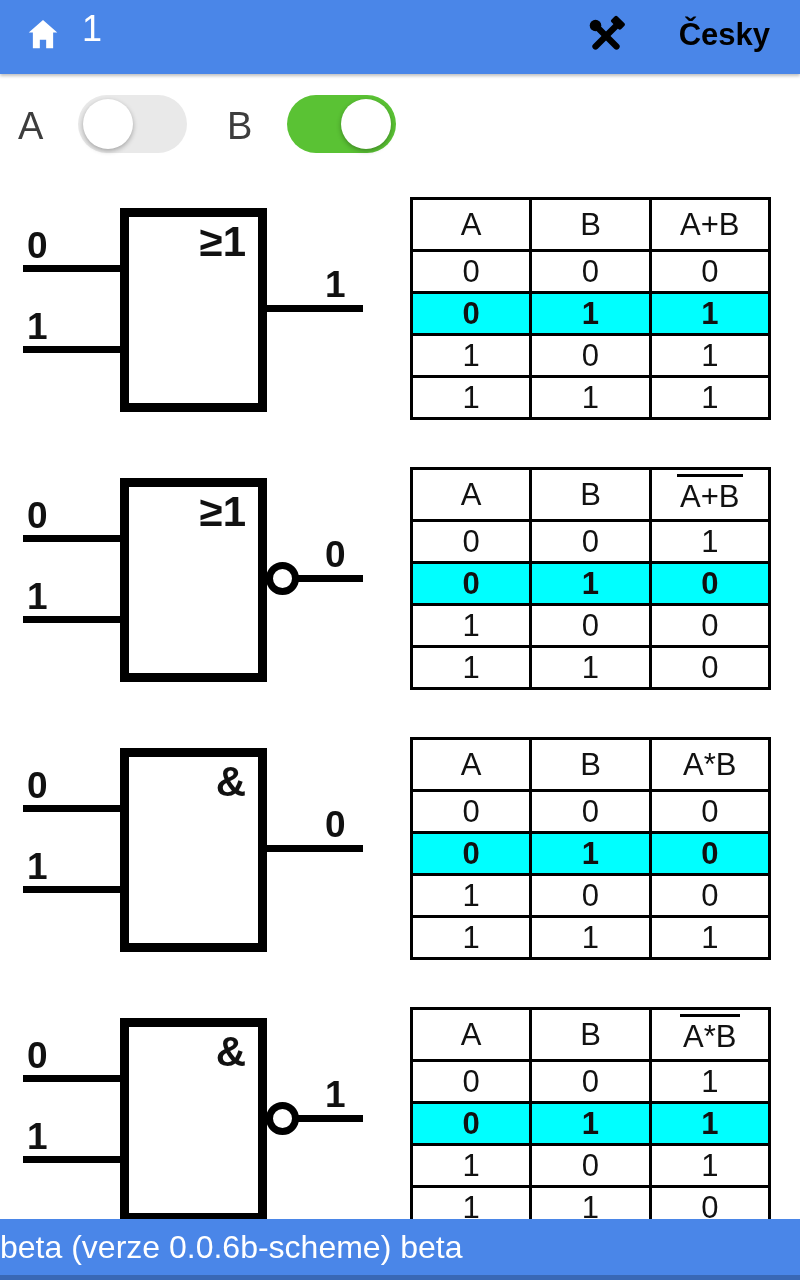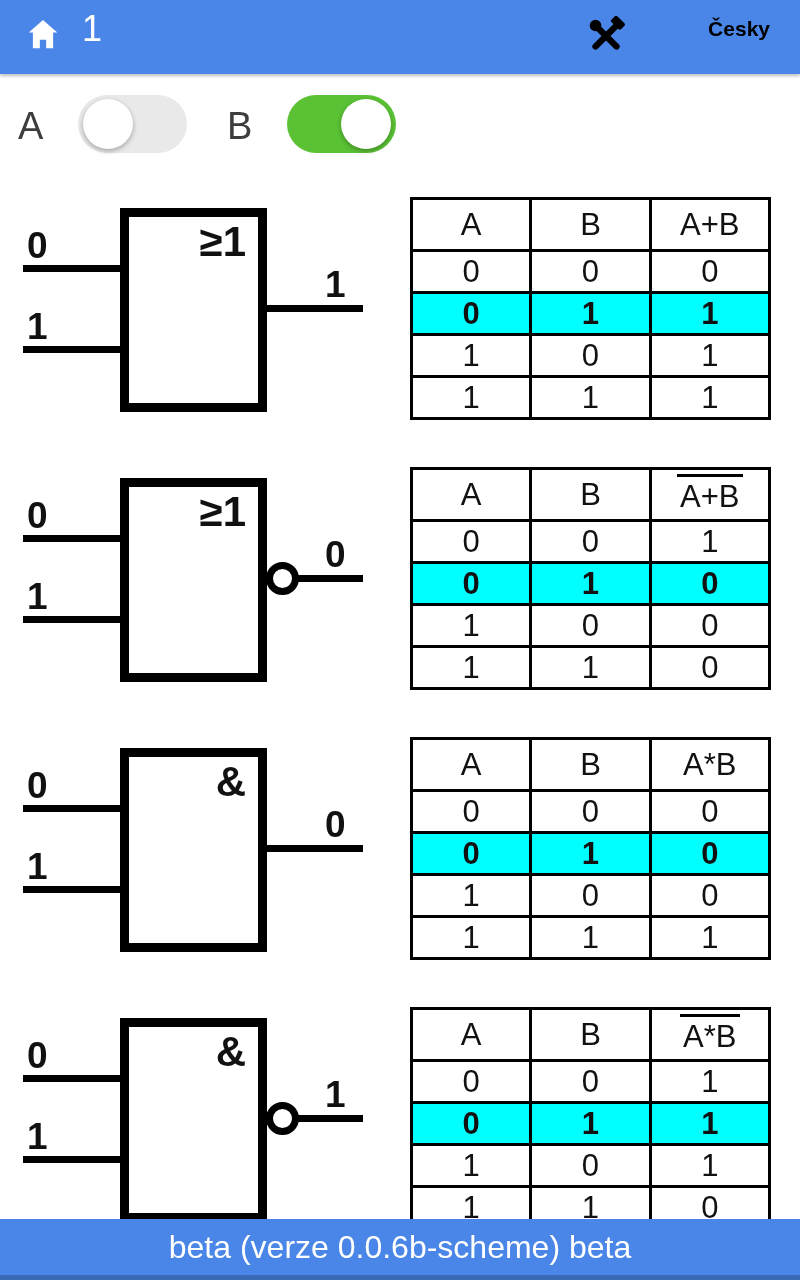--- a/index.html
+++ b/index.html
@@ -5,21 +5,21 @@
   html,body{margin:0;padding:0;}
   body{background:#fff;font-family:"Liberation Sans",sans-serif;}
   .screen{position:relative;width:800px;height:1280px;overflow:hidden;background:#fff;}
 
   
   .topbar{position:absolute;left:0;top:0;width:800px;height:74px;background:#4a86e8;box-shadow:0 2px 3px rgba(0,0,0,0.25);z-index:5;}
   .home-btn{position:absolute;left:24px;top:15px;background:none;border:none;padding:0;cursor:pointer;line-height:0;}
   .page-num{position:absolute;left:82px;top:8px;color:#fff;font-size:36px;}
   .title{position:absolute;left:0;top:17px;width:100%;text-align:center;color:#fff;font-size:34px;letter-spacing:.5px;}
   .tools-btn{position:absolute;left:585px;top:15px;background:none;border:none;padding:0;cursor:pointer;line-height:0;}
-  .lang-btn{position:absolute;right:30px;top:17px;background:none;border:none;color:#000;font-size:21px;font-weight:700;padding:0;cursor:pointer;font-family:inherit;}
+  .lang-btn{position:absolute;right:30px;top:17px;background:none;border:none;color:#000;font-size:31px;font-weight:700;padding:0;cursor:pointer;font-family:inherit;}
 
   
   .tlabel{position:absolute;font-size:38px;color:#3d3d3d;line-height:1;}
   .toggle{position:absolute;width:109px;height:58px;border-radius:29px;cursor:pointer;}
   .toggle .thumb{position:absolute;top:4px;width:50px;height:50px;border-radius:50%;background:#fff;box-shadow:0 2px 5px rgba(0,0,0,0.3);}
   .toggle.off{background:#e9e9e9;}
   .toggle.off .thumb{left:5px;}
   .toggle.on{background:#5ac234;}
   .toggle.on .thumb{left:54px;}
 
@@ -43,21 +43,21 @@
   .truth{position:absolute;left:410px;width:361px;border-collapse:collapse;table-layout:fixed;background:#fff;}
   .truth th,.truth td{border:3px solid #000;text-align:center;font-weight:400;color:#111;padding:0;}
   .truth th{height:49px;font-size:31px;}
   .truth td{height:39px;font-size:31px;}
   .truth tr.hl td{background:#00ffff;font-weight:700;}
   .hdr3{display:inline-block;padding:0 3px;}
   .hdr3.ov{border-top:3px solid #000;padding-top:2px;}
 
   
   .bottombar{position:absolute;left:0;top:1219px;width:800px;height:61px;background:#4a86e8;z-index:6;}
-  .bottombar .ftext{position:absolute;left:0;top:10px;width:100%;text-align:center;color:#fff;font-size:32px;}
+  .bottombar .ftext{position:absolute;left:0;top:10px;width:100%;text-align:left;color:#fff;font-size:32px;}
   .bottombar .navstrip{position:absolute;left:0;bottom:0;width:100%;height:5px;background:rgba(0,0,0,0.22);}
 </style>
 </head>
 <body>
 
 <div class="screen">
 
   <header class="topbar">
     <button class="home-btn">
       <svg width="38" height="38" viewBox="0 0 24 24">

